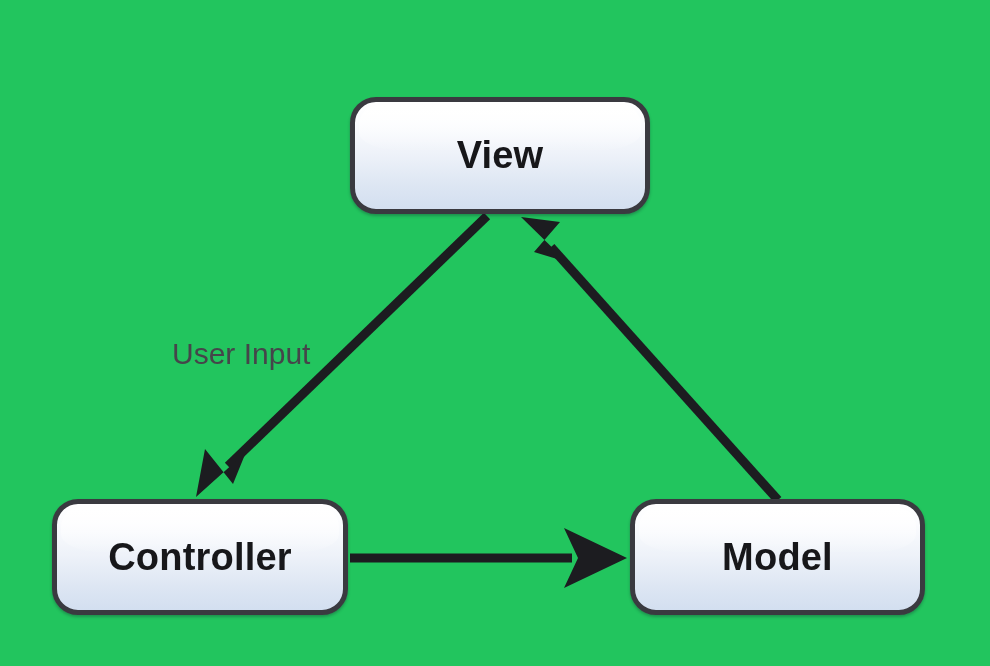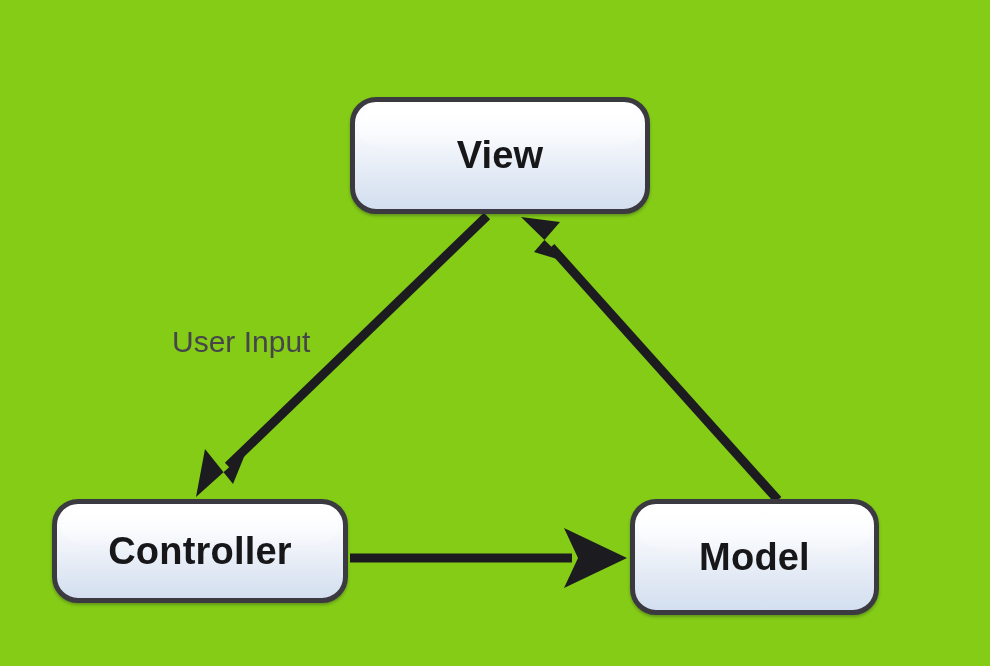--- a/index.html
+++ b/index.html
@@ -8,21 +8,21 @@
     padding: 0;
     background: #ffffff;
   }
   body {
     font-family: "Liberation Sans", "DejaVu Sans", sans-serif;
   }
   #canvas {
     position: relative;
     width: 990px;
     height: 666px;
-    background: #84cc16;
+    background: #22c55e;
     overflow: hidden;
   }
   #arrow-layer {
     position: absolute;
     left: 0;
     top: 0;
     width: 990px;
     height: 666px;
   }
   .node {
@@ -64,38 +64,38 @@
   #node-view {
     left: 350px;
     top: 97px;
     width: 300px;
     height: 117px;
   }
   #node-controller {
     left: 52px;
     top: 499px;
     width: 296px;
-    height: 104px;
+    height: 116px;
   }
   #node-model {
     left: 630px;
     top: 499px;
-    width: 249px;
+    width: 295px;
     height: 116px;
   }
   .edge-label {
     position: absolute;
     font-size: 30px;
     color: #45454a;
     white-space: nowrap;
     z-index: 4;
   }
   #label-user-input {
     left: 172px;
-    top: 325px;
+    top: 337px;
   }
   #label-updates {
     left: 652px;
     top: 325px;
   }
   #label-modifies {
     left: 400px;
     top: 505px;
   }
 </style>

